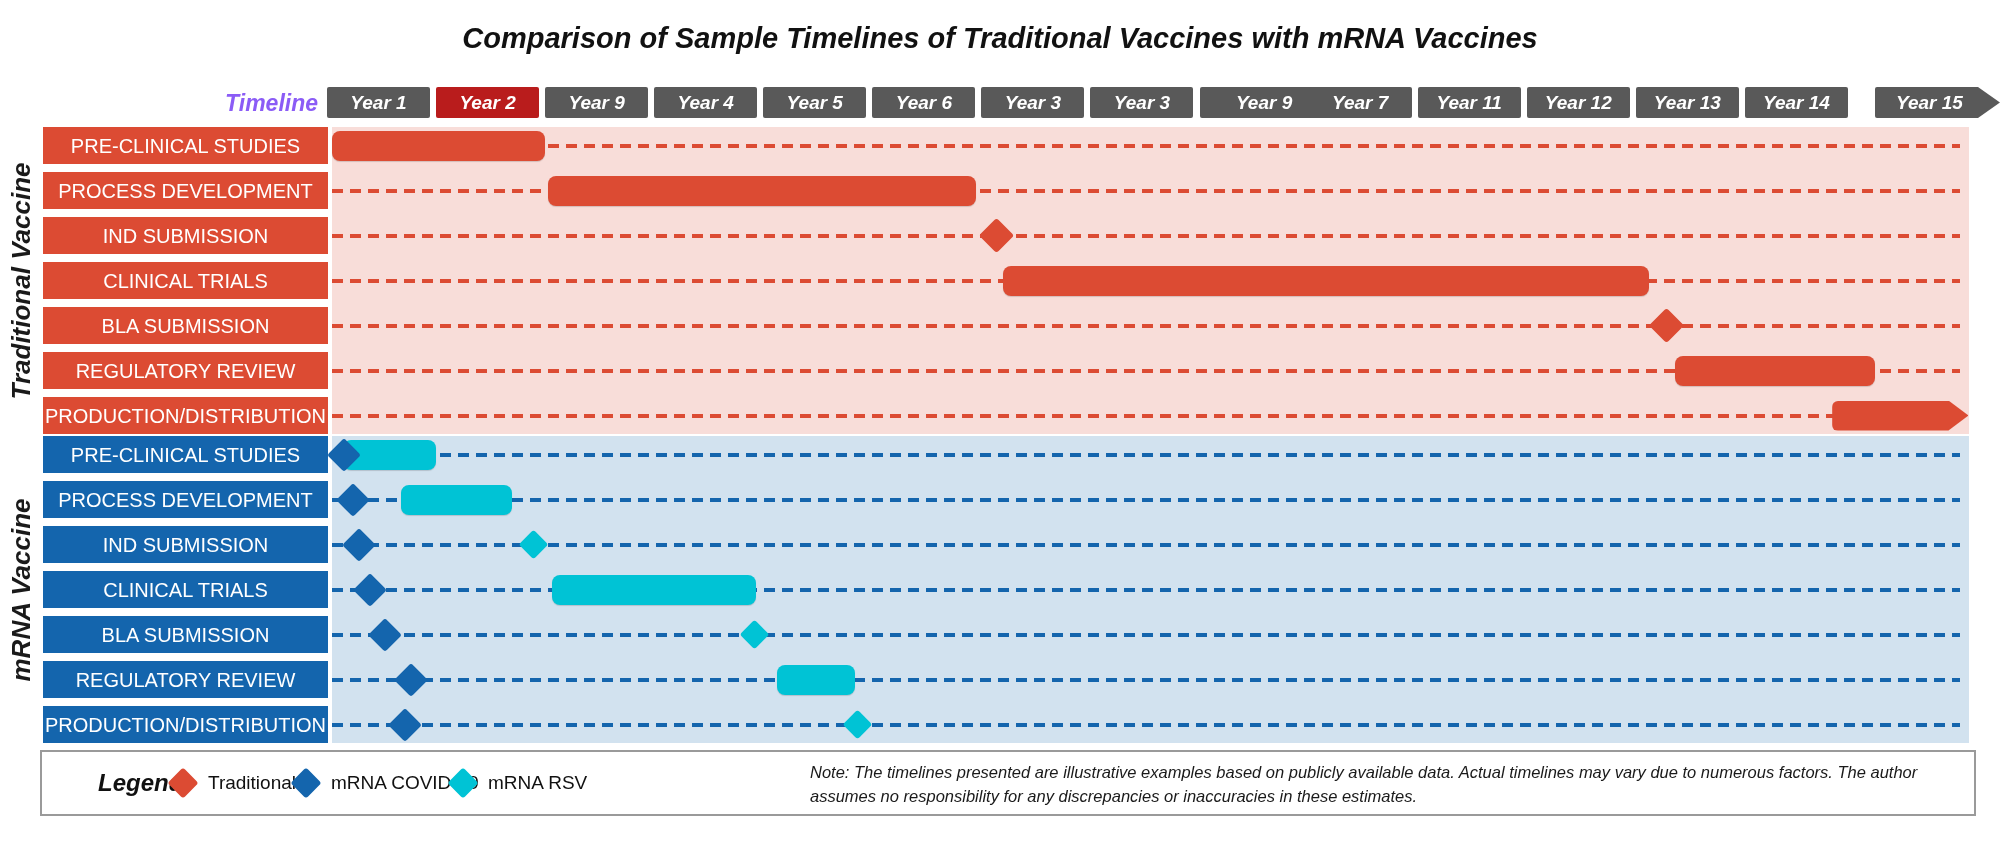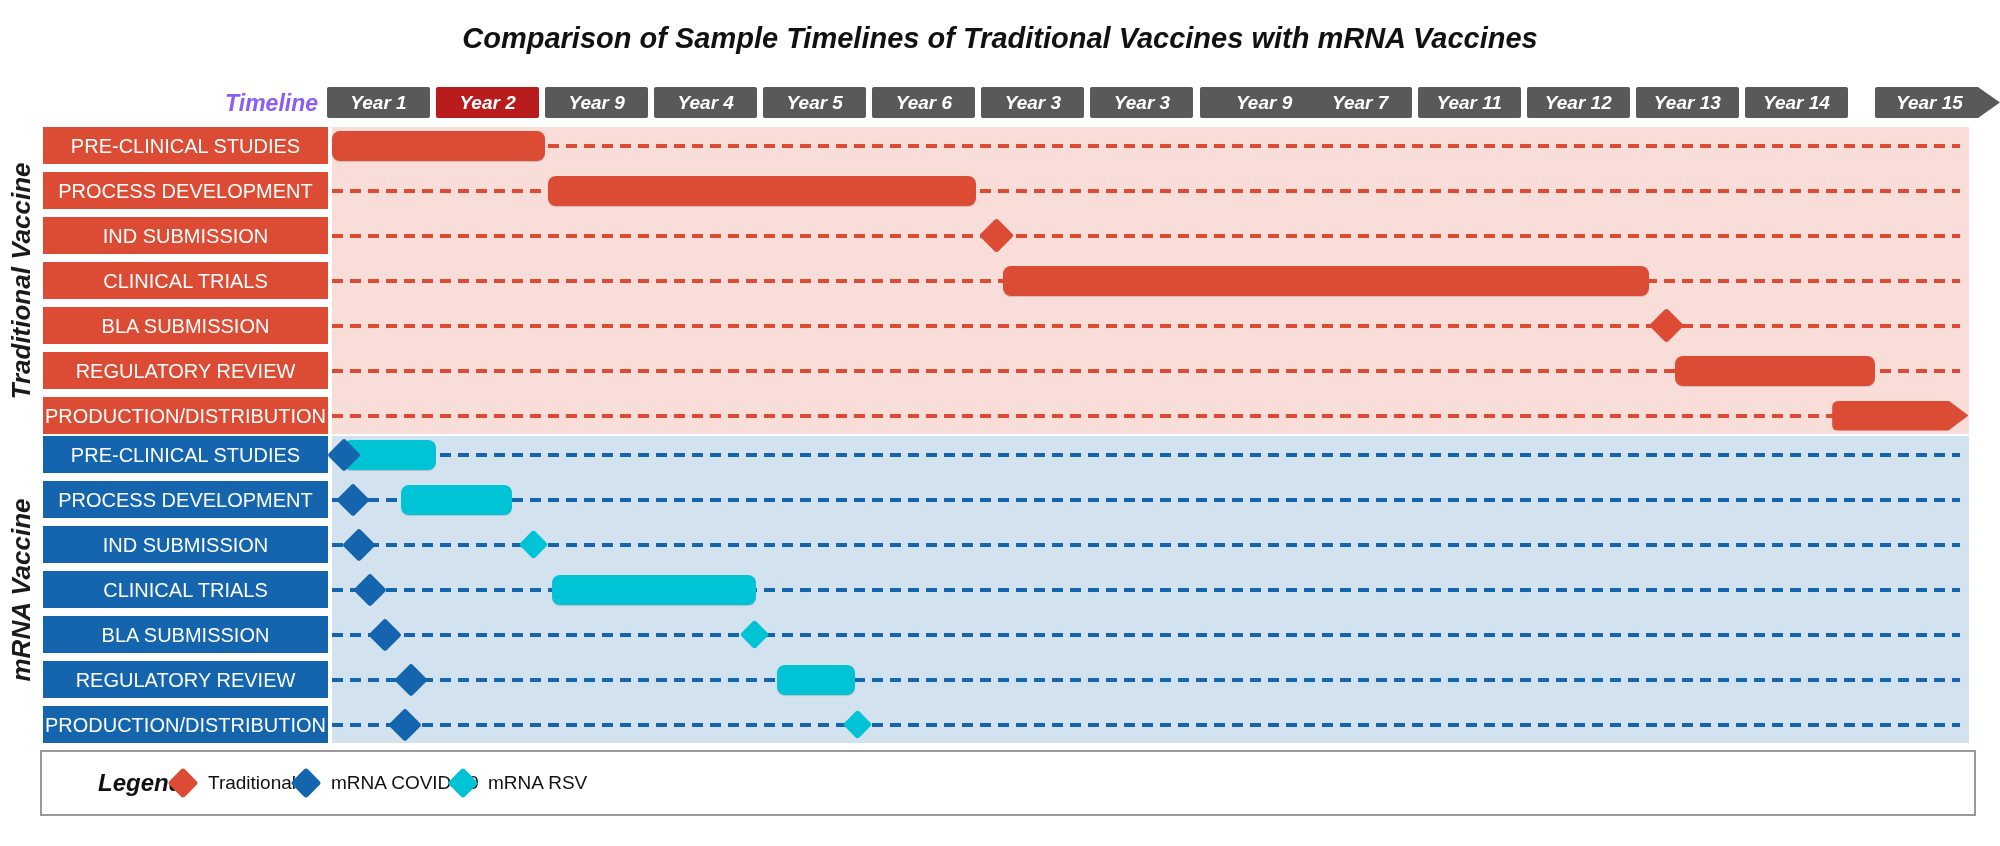--- a/index.html
+++ b/index.html
@@ -149,14 +149,15 @@
         </div>
         <div class="legend-item" style="left: 253px;">
           <div class="legend-diamond" style="background: rgb(20, 101, 173);"></div>
           <div class="legend-text">mRNA COVID-19</div>
         </div>
         <div class="legend-item" style="left: 410px;">
           <div class="legend-diamond" style="background: rgb(0, 195, 213);"></div>
           <div class="legend-text">mRNA RSV</div>
         </div>
       </div>
+    <div id="note">Note: The timelines presented are illustrative examples based on publicly available data. Actual timelines may vary due to numerous factors. The author assumes no responsibility for any discrepancies or inaccuracies in these estimates.</div>
   </div>
 </div>
 
 </body></html>

